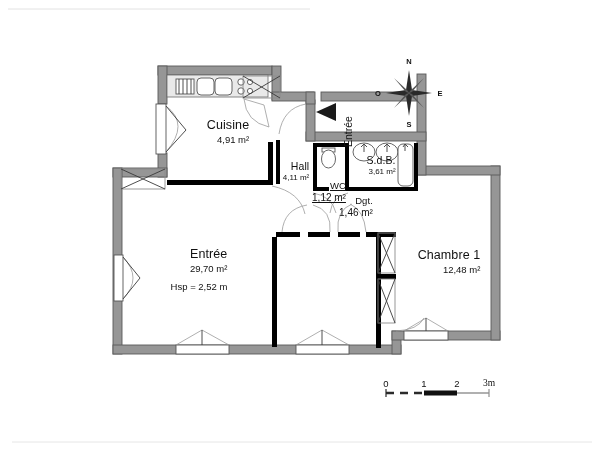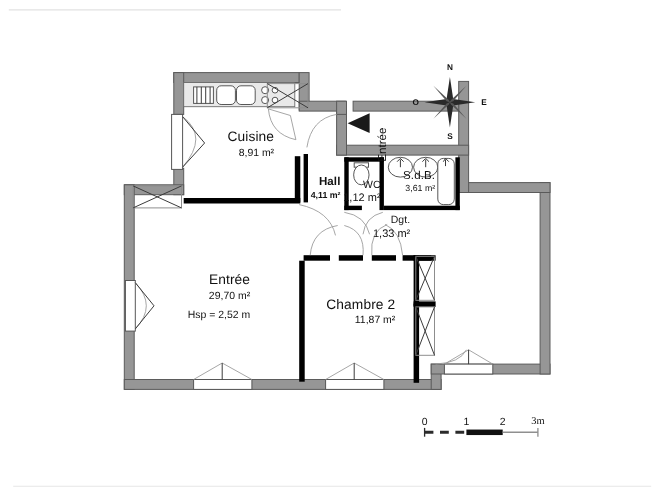--- a/index.html
+++ b/index.html
@@ -272,54 +272,54 @@
 
       <line x1="457" y1="393" x2="489" y2="393" stroke="#8f8f8f" stroke-width="1.4"></line>
 
       <line x1="386" y1="389" x2="386" y2="397" stroke="#2b2b2b" stroke-width="1.2"></line>
       <line x1="489" y1="389" x2="489" y2="397" stroke="#8f8f8f" stroke-width="1.2"></line>
     </g>
   </svg>
 
   <div class="room-label" style="left:228px; top:131px;">
     <span class="rname">Cuisine</span>
-    <span class="rarea">8,91 m²</span>
+    <span class="rarea">4,91 m²</span>
   </div>
 
   <div class="room-label" style="left:199px; top:270px;">
     <span class="rname">Entrée</span>
     <span class="rarea">29,70 m²</span>
     <span class="rextra">Hsp = 2,52 m</span>
   </div>
 
-  <div class="room-label small" style="left:296px; top:171px;font-weight:bold;">
+  <div class="room-label small" style="left:296px; top:171px;">
     <span class="rname">Hall</span>
     <span class="rarea">4,11 m²</span>
   </div>
 
-  <div class="room-label tiny" style="left:329px; top:175px;">
+  <div class="room-label tiny" style="left:329px; top:192px;text-decoration:underline;">
     <span class="rname">WC</span>
     <span class="rarea">1,12 m²</span>
   </div>
 
   <div class="room-label small" style="left:381px; top:165px;">
     <span class="rname">S.d.B.</span>
     <span class="rarea">3,61 m²</span>
   </div>
 
   <div class="room-label tiny" style="left:344px; top:207px;padding-left:24px;">
     <span class="rname">Dgt.</span>
-    <span class="rarea">1,33 m²</span>
-  </div>
-
-  <div class="room-label" style="left:328px; top:283px;">
-    <span class="rname">Chambre 2</span>
-    <span class="rarea">11,87 m²</span>
-  </div>
-
+    <span class="rarea">1,46 m²</span>
+  </div>
+
+
+  <div class="room-label" style="left:449px; top:261px;">
+    <span class="rname">Chambre 1</span>
+    <span class="rarea">12,48 m²</span>
+  </div>
 
   <div class="entree-label" style="left:342px; top:147px;">Entrée</div>
 
   <div class="compass-letter" style="left:409px; top:61px;">N</div>
   <div class="compass-letter" style="left:440px; top:93px;">E</div>
   <div class="compass-letter" style="left:409px; top:124px;">S</div>
   <div class="compass-letter" style="left:378px; top:93px;">O</div>
 
   <div class="scale-num" style="left:386px; top:378px;">0</div>
   <div class="scale-num" style="left:424px; top:378px;">1</div>

